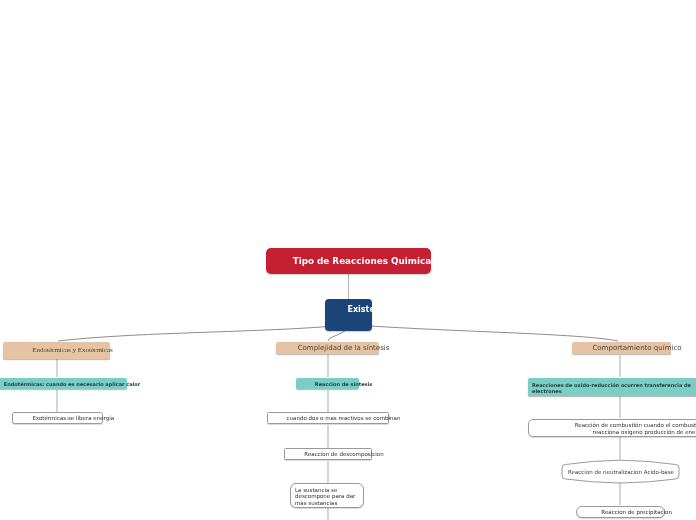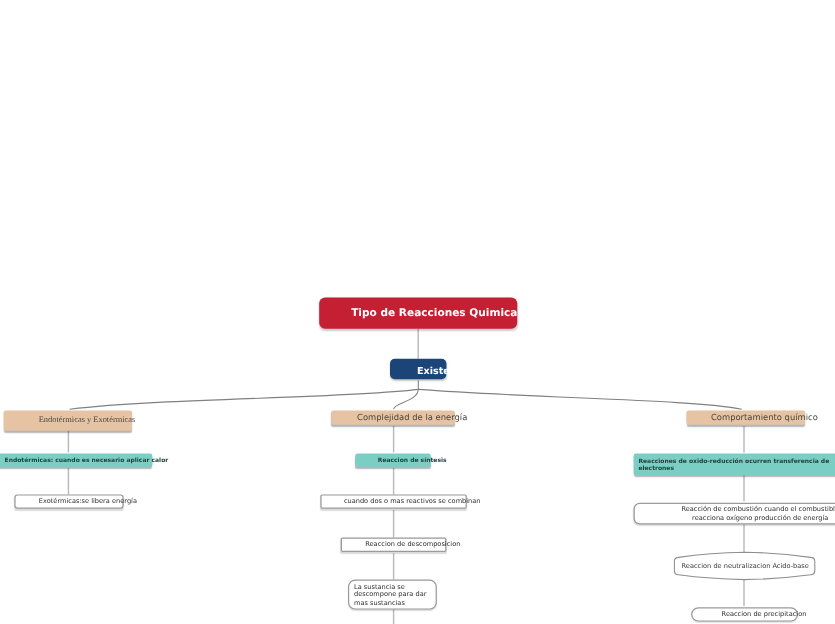--- a/index.html
+++ b/index.html
@@ -2,21 +2,21 @@
 <html><head>
 <meta charset="utf-8">
 <style>
   html,body{margin:0;padding:0;}
   body{width:696px;height:520px;background:#ffffff;overflow:hidden;
        font-family:"DejaVu Sans",sans-serif;position:relative;
        -webkit-font-smoothing:antialiased;}
   #canvas{position:absolute;left:0;top:0;width:696px;height:520px;}
   svg.links{position:absolute;left:0;top:0;width:696px;height:520px;}
   .node{position:absolute;box-sizing:border-box;display:flex;
-        align-items:center;justify-content:center;text-align:center;
+        align-items:center;justify-content:center;text-align:right;
         white-space:nowrap;padding-left:32px;}
 
   .n-root{background:#C41F33;color:#ffffff;border-radius:5px;
           font-weight:bold;font-size:8.8px;
           box-shadow:0 1px 1.6px rgba(0,0,0,.2);}
   .n-exist{background:#1B4479;color:#ffffff;border-radius:4px;
            font-weight:bold;font-size:8px;
            box-shadow:0 1px 1.6px rgba(0,0,0,.22);}
   .n-cat{background:#E6C4A3;color:#4a453f;border-radius:2px;
          font-size:7px;box-shadow:0 1.5px 1.2px -0.5px rgba(40,50,64,.36);}
@@ -56,25 +56,25 @@
 
       <path d="M620,355 L620,377"></path>
       <path d="M620,395 L620,418"></path>
       <path d="M620,437 L620,461"></path>
       <path d="M620,482 L620,505"></path>
     </g>
   </svg>
 
   <div class="node n-root" style="left:266px;top:248px;width:165px;height:26px;">Tipo de Reacciones Quimicas</div>
 
-  <div class="node n-exist" style="left:324.5px;top:299px;width:47px;height:17px;align-items:flex-start;padding-top:5.5px;line-height:9px;">Existen</div>
+  <div class="node n-exist" style="left:324.5px;top:299px;width:47px;height:32px;align-items:flex-start;padding-top:5.5px;line-height:9px;">Existen</div>
 
   <div class="node n-cat" style="left:3px;top:341.6px;width:107px;height:17px;font-family:Liberation Serif, serif;">Endotérmicas y Exotérmicas</div>
 
-  <div class="node n-cat" style="left:276px;top:341.6px;width:103px;height:12.6px;">Complejidad de la energía</div>
+  <div class="node n-cat" style="left:276px;top:341.6px;width:103px;height:12.6px;">Complejidad de la síntesis</div>
 
   <div class="node n-cat" style="left:571.5px;top:341.6px;width:99px;height:12.6px;">Comportamiento químico</div>
 
   <div class="node n-teal" style="left:-14.5px;top:377.9px;width:141px;height:11.1px;align-items:flex-start;padding-top:3.6px;line-height:6px;">Endotérmicas: cuando es necesario aplicar calor</div>
 
   <div class="node n-white" style="left:11.5px;top:412px;width:91.5px;height:12.3px;border-radius:2.5px;">Exotérmicas:se libera energía</div>
 
   <div class="node n-teal" style="left:296px;top:377.8px;width:63px;height:11.3px;align-items:flex-start;padding-top:3.6px;line-height:6px;">Reaccion de síntesis</div>
 
   <div class="node n-white" style="left:266.5px;top:412.3px;width:122px;height:12px;border-radius:1.5px;">cuando dos o mas reactivos se combinan</div>

